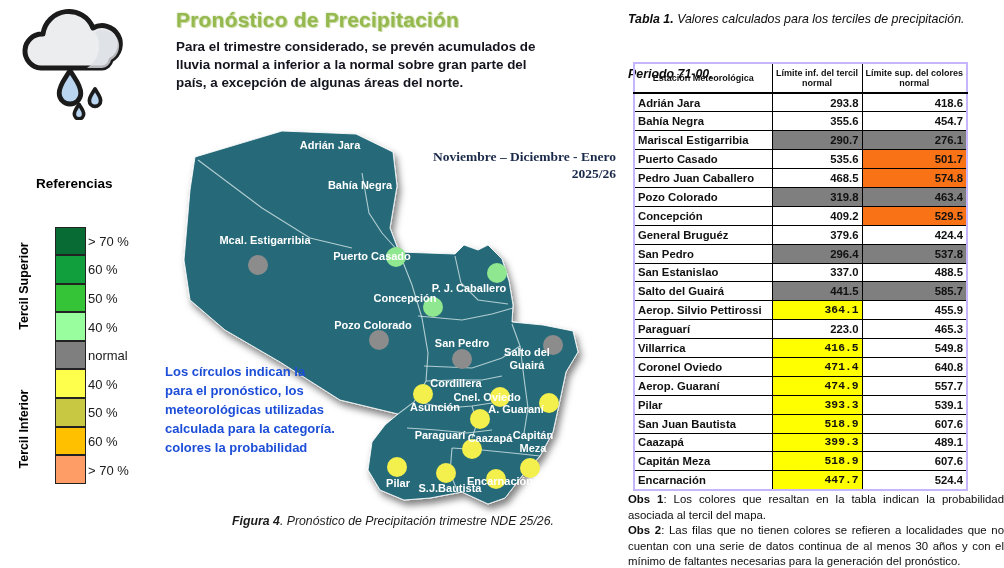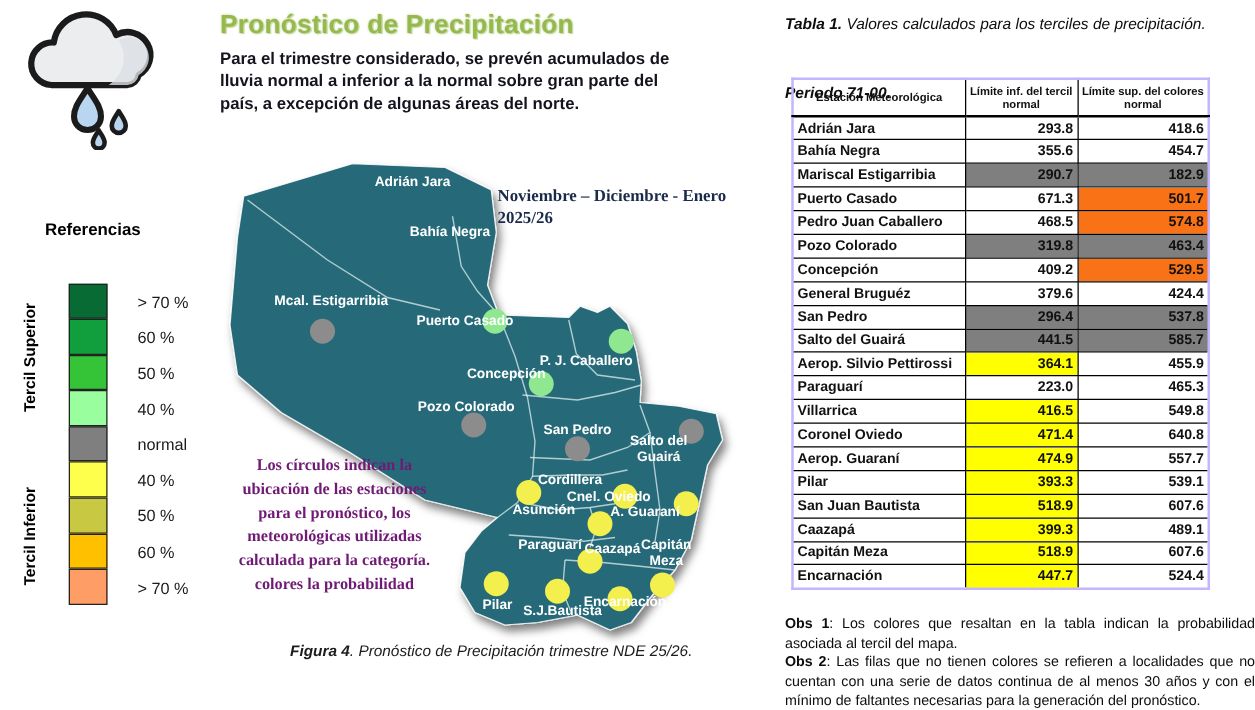--- a/index.html
+++ b/index.html
@@ -21,40 +21,40 @@
   }
 
   
   .rain-icon{left:16px;top:0px;width:122px;height:120px;}
 
   
   .refs-title{left:36px;top:176px;font-size:13.5px;font-weight:bold;color:#000;}
   .legend-rows{left:55px;top:227px;}
   .legend-row{display:flex;align-items:center;height:28.6px;}
   .legend-swatch{width:31px;height:28.6px;border:1px solid #222;box-sizing:border-box;margin-top:-1px;}
-  .legend-label{margin-left:24px;font-size:13px;color:#1a1a1a;white-space:nowrap;}
+  .legend-label{margin-left:2px;font-size:13px;color:#1a1a1a;white-space:nowrap;}
   .vlabel{
     position:absolute;width:110px;height:16px;text-align:center;
     font-size:12.5px;font-weight:bold;color:#000;transform:rotate(-90deg);
   }
   .vlabel.sup{left:-30px;top:278px;}
   .vlabel.inf{left:-30px;top:421px;}
 
   
   .map-wrap{left:172px;top:118px;width:458px;height:398px;}
   .map-label{font:bold 11px "Liberation Sans",sans-serif;fill:#ffffff;text-anchor:middle;}
   .period{
-    left:398px;top:148px;width:218px;text-align:left;
+    left:398px;top:148px;width:218px;text-align:right;
     font-family:"Liberation Serif",serif;font-weight:bold;font-size:13.5px;
     color:#1a2a4a;line-height:17px;
   }
   .map-note{
     left:165px;top:362px;width:205px;
-    font-family:Liberation Serif, serif;font-weight:bold;font-size:13px;
-    color:#701a75;line-height:19px;text-align:center;
+    font-family:Liberation Sans, sans-serif;font-weight:bold;font-size:13px;
+    color:#1d4ed8;line-height:19px;
   }
   .fig-caption{
     left:178px;top:514px;width:430px;text-align:center;
     font-size:12.3px;font-style:italic;color:#1c1c1c;
   }
   .fig-caption b{font-style:italic;}
 
   
   .tabla-head{left:628px;top:10px;width:372px;font-size:12.4px;font-style:italic;color:#0d0d0d;line-height:18px;}
   .tabla-head .tb{font-weight:bold;margin-top:37px;}
@@ -64,21 +64,21 @@
   }
   .station-table th,.station-table td{
     border:1px solid #000;padding:0 3px;box-sizing:border-box;
     font-weight:bold;overflow:hidden;white-space:nowrap;
   }
   .station-table th{font-size:9px;text-align:center;height:30px;line-height:10.5px;border-bottom:2px solid #000;}
   .station-table td{font-size:11.3px;height:18.9px;}
   .col-st{width:138px;text-align:left;}
   .col-v{width:90px;text-align:right;}
   .col-v2{width:91px;text-align:right;}
-  .hl-y{background:#ffff00;}
+  .hl-y{background:#ffff00;font-family:Liberation Mono, monospace;}
   .hl-g{background:#f97316;}
   .hl-gray{background:#7f7f7f;}
 
   
   .obs{left:628px;top:492px;width:376px;font-size:11.4px;line-height:15.5px;text-align:justify;color:#0d0d0d;}
   .obs b{font-weight:bold;}
 </style>
 </head>
 <body>
 
@@ -204,21 +204,20 @@
     </g>
 </svg>
 
 <div class="abs period">
   <div>Noviembre – Diciembre - Enero</div>
   <div>2025/26</div>
 </div>
 
 <div class="abs map-note" id="map-note-lines">
     <div>Los círculos indican la</div>
-    <div>ubicación de las estaciones</div>
     <div>para el pronóstico, los</div>
     <div>meteorológicas utilizadas</div>
     <div>calculada para la categoría.</div>
     <div>colores la probabilidad</div>
   </div>
 
 <div class="abs fig-caption">
   <b>Figura 4</b><span>. Pronóstico de Precipitación trimestre NDE 25/26.</span>
 </div>
 
@@ -242,25 +241,25 @@
         <td class="col-v2 ">418.6</td>
       </tr>
       <tr>
         <td class="col-st">Bahía Negra</td>
         <td class="col-v ">355.6</td>
         <td class="col-v2 ">454.7</td>
       </tr>
       <tr>
         <td class="col-st">Mariscal Estigarribia</td>
         <td class="col-v hl-gray">290.7</td>
-        <td class="col-v2 hl-gray">182.9</td>
+        <td class="col-v2 hl-gray">276.1</td>
       </tr>
       <tr>
         <td class="col-st">Puerto Casado</td>
-        <td class="col-v ">671.3</td>
+        <td class="col-v ">535.6</td>
         <td class="col-v2 hl-g">501.7</td>
       </tr>
       <tr>
         <td class="col-st">Pedro Juan Caballero</td>
         <td class="col-v ">468.5</td>
         <td class="col-v2 hl-g">574.8</td>
       </tr>
       <tr>
         <td class="col-st">Pozo Colorado</td>
         <td class="col-v hl-gray">319.8</td>
@@ -273,20 +272,25 @@
       </tr>
       <tr>
         <td class="col-st">General Bruguéz</td>
         <td class="col-v ">379.6</td>
         <td class="col-v2 ">424.4</td>
       </tr>
       <tr>
         <td class="col-st">San Pedro</td>
         <td class="col-v hl-gray">296.4</td>
         <td class="col-v2 hl-gray">537.8</td>
+      </tr>
+      <tr>
+        <td class="col-st">San Estanislao</td>
+        <td class="col-v ">337.0</td>
+        <td class="col-v2 ">488.5</td>
       </tr>
       <tr>
         <td class="col-st">Salto del Guairá</td>
         <td class="col-v hl-gray">441.5</td>
         <td class="col-v2 hl-gray">585.7</td>
       </tr>
       <tr>
         <td class="col-st">Aerop. Silvio Pettirossi</td>
         <td class="col-v hl-y">364.1</td>
         <td class="col-v2 ">455.9</td>

